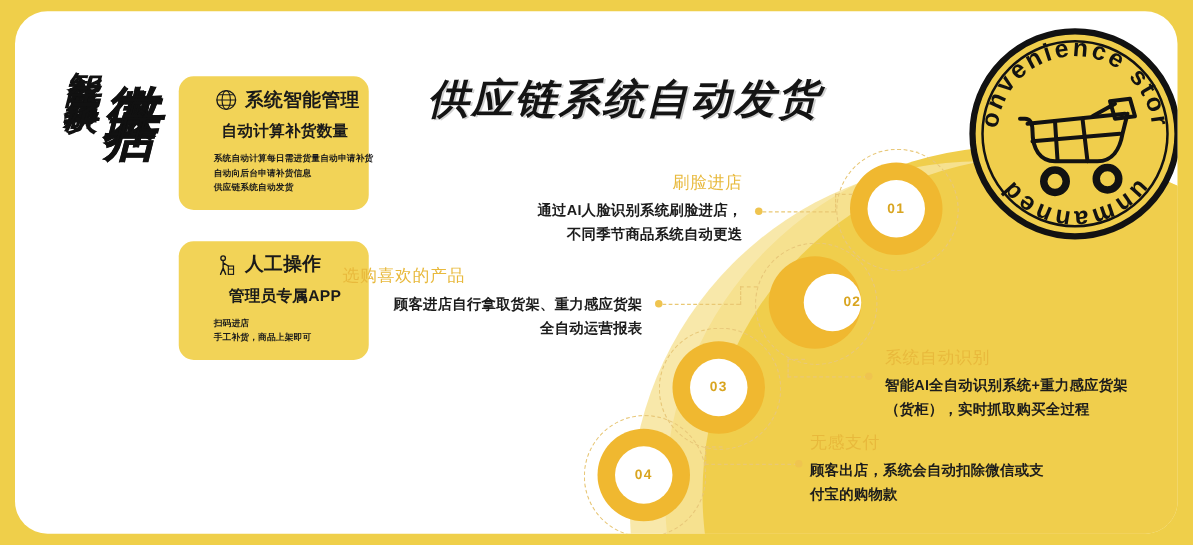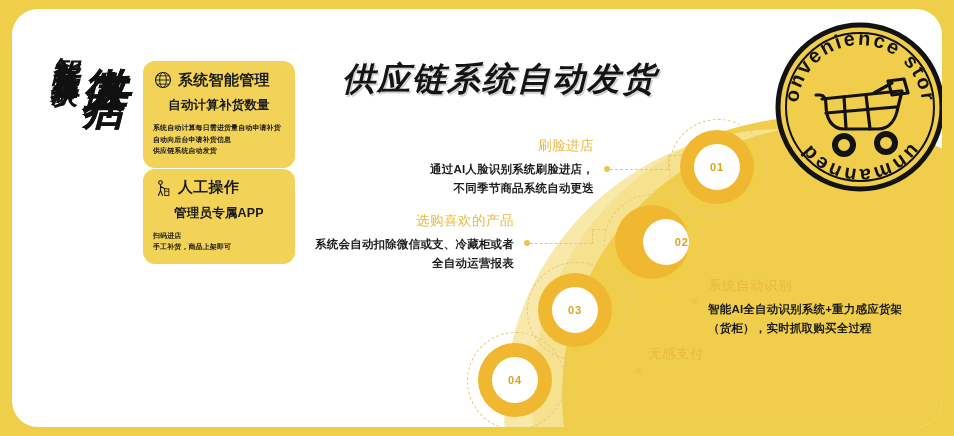--- a/index.html
+++ b/index.html
@@ -47,21 +47,21 @@
     writing-mode:vertical-rl;text-orientation:upright;
     font-size:27px;font-weight:900;letter-spacing:3px;line-height:1.06;
     color:#111;font-style:italic;margin-right:4px;
     height:370px;
   }
 
   
   .cards{position:absolute;left:131px;top:52px;width:152px;}
   .card{
     background:#F2D357;border-radius:12px;
-    padding:9px 10px 11px 10px;margin-bottom:1px;
+    padding:9px 10px 11px 28px;margin-bottom:25px;
     box-sizing:border-box;width:152px;
   }
   .card-head{display:flex;align-items:center;gap:5px;margin-bottom:7px;}
   .card-icon{width:20px;height:20px;flex:0 0 20px;display:block;}
   .card-title{font-size:15px;font-weight:900;color:#1a1a1a;letter-spacing:.3px;white-space:nowrap;}
   .card-sub{font-size:12.5px;font-weight:900;color:#1a1a1a;text-align:center;margin:6px 0 8px 0;letter-spacing:.2px;}
   .card-lines{font-size:7px;font-weight:700;color:#1a1a1a;line-height:1.65;letter-spacing:.1px;}
   .card-lines div{white-space:nowrap;}
 
   
@@ -221,23 +221,23 @@
       <div class="circle c2">
         <span>02</span>
       </div>
       <div class="conn" style="left:510px;top:220px;width:86px;height:16px;">
         <div class="hline" style="left:8px;top:14px;width:62px;"></div>
         <div class="vline" style="left:70px;top:0px;height:15px;"></div>
         <div class="hline" style="left:70px;top:0px;width:14px;"></div>
         <div class="dot" style="left:2px;top:11px;"></div>
       </div>
       <div class="stepblock align-right" style="left:120px;top:203px;width:382px;">
-        <div class="step-title" style="text-align:right;">选购喜欢的产品</div>
-        <div class="step-desc">
-          <div>系统会自动扣除微信或支、冷藏柜或者</div>
+        <div class="step-title" style="text-align:center;">选购喜欢的产品</div>
+        <div class="step-desc">
+          <div>顾客进店自行拿取货架、重力感应货架</div>
           <div>全自动运营报表</div>
         </div>
       </div>
 
       <div class="halo h3"></div>
       <div class="circle c3">
         <span>03</span>
       </div>
       <div class="conn" style="left:600px;top:278px;width:92px;height:16px;">
         <div class="hline" style="left:18px;top:0px;width:14px;"></div>
@@ -258,18 +258,22 @@
         <span>04</span>
       </div>
       <div class="conn" style="left:540px;top:348px;width:100px;height:16px;">
         <div class="hline" style="left:12px;top:0px;width:14px;"></div>
         <div class="vline" style="left:12px;top:0px;height:15px;"></div>
         <div class="hline" style="left:12px;top:14px;width:74px;"></div>
         <div class="dot" style="left:84px;top:11px;"></div>
       </div>
       <div class="stepblock align-left" style="left:636px;top:336px;width:280px;">
         <div class="step-title">无感支付</div>
+        <div class="step-desc">
+          <div>顾客出店，系统会自动扣除微信或支</div>
+          <div>付宝的购物款</div>
+        </div>
       </div>
 
     </div>
 
   </div>
 </div>
 
 </body></html>

